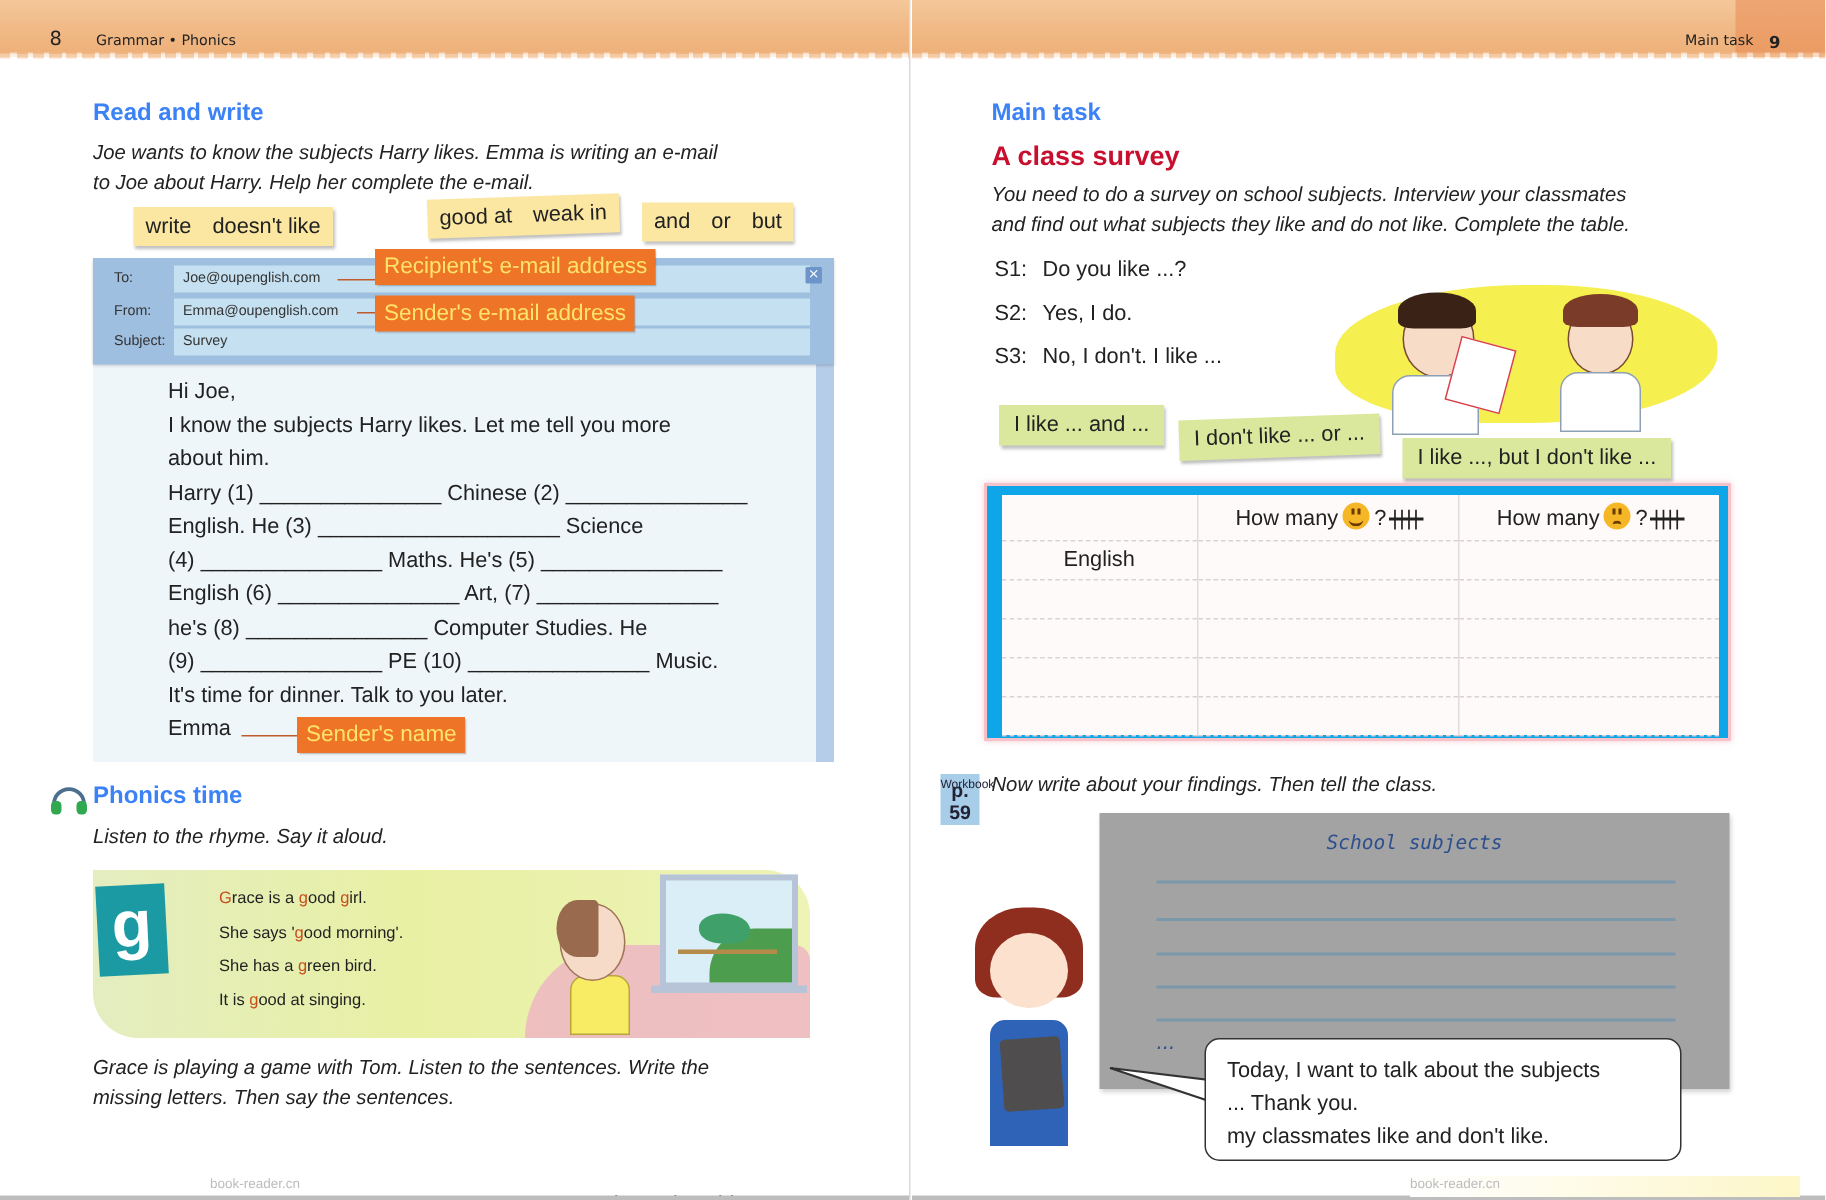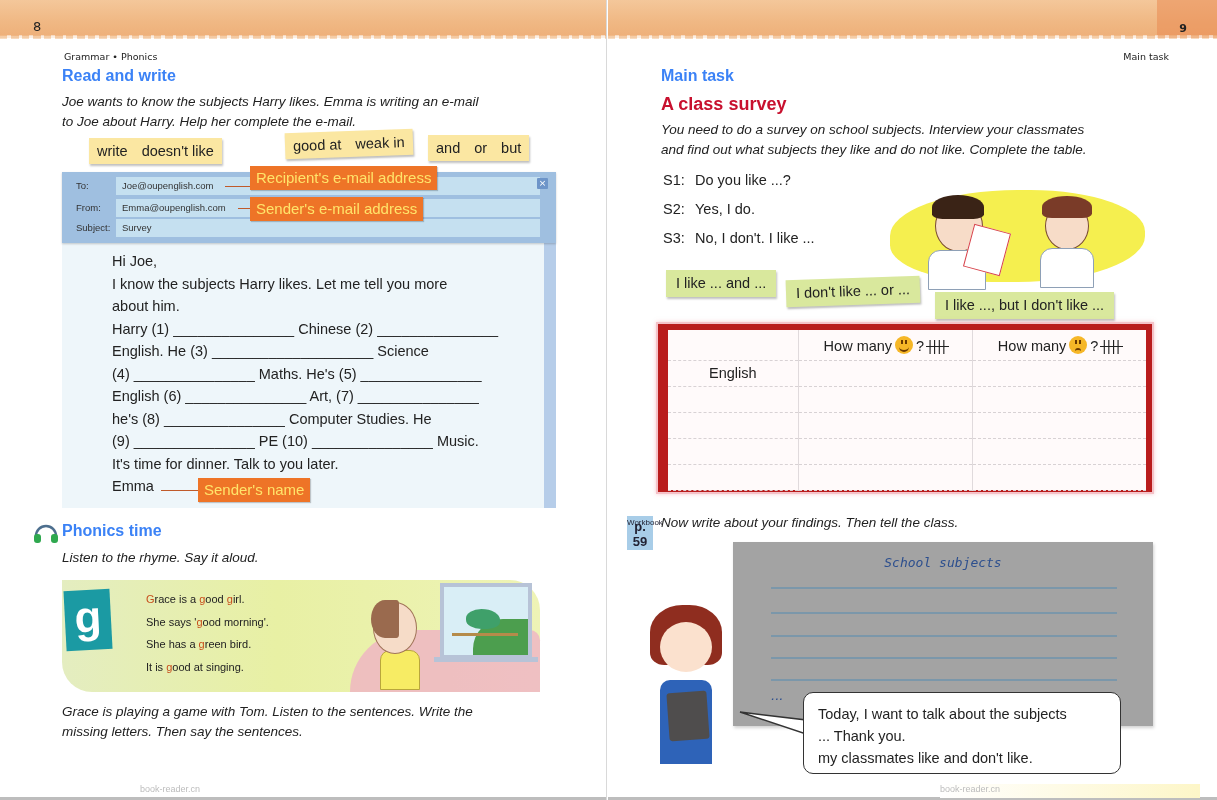--- a/index.html
+++ b/index.html
@@ -9,21 +9,21 @@
   .page { position: absolute; top: 0; height: 800px; background: #fff; overflow: hidden; }
   .page.left { left: 0; width: 607px; border-right: 1px solid #d9d9d9; }
   .page.right { left: 608px; width: 609px; }
 
   .banner { position: absolute; top: 0; left: 0; right: 0; height: 38px;
     background: linear-gradient(180deg, #f4c79a 0%, #f0b884 60%, #eeb07a 100%);
     border-bottom: 2px solid #f6dcc3; }
   .banner::after { content: ""; position: absolute; left: 0; right: 0; bottom: -3px; height: 4px;
     background: repeating-linear-gradient(90deg, #f3c090 0 7px, #fff 7px 11px, #f1ba88 11px 19px, #fff 19px 22px); opacity: .55; }
   .banner .pnum { position: absolute; top: 19px; font-size: 13px; color: #222; }
-  .banner .ptitle { position: absolute; top: 22px; font-size: 9.5px; color: #222; margin-top: 29px; }
+  .banner .ptitle { position: absolute; top: 22px; font-size: 9.5px; color: #222; }
   .left .banner .pnum { left: 33px; }
   .left .banner .ptitle { left: 64px; }
   .right .banner .ptitle { right: 48px; }
   .right .banner .pnum { right: 30px; top: 22px; font-size: 11px; font-weight: bold; }
   .right .banner .corner { position: absolute; right: 0; top: 0; width: 60px; height: 38px; background: #e98a52; opacity: .55; }
 
   .h-blue { position: absolute; color: #3b82f6; font-weight: bold; font-size: 16px; font-family: "Liberation Sans", sans-serif; }
   .h-red { position: absolute; color: #c8102e; font-weight: bold; font-size: 18px; font-family: "Liberation Sans", sans-serif; }
   .instr { position: absolute; font-style: italic; font-size: 13.5px; line-height: 20px; color: #222; font-family: "Liberation Sans", sans-serif; }
 
@@ -60,21 +60,21 @@
   .window .perch { position: absolute; left: 8px; top: 46px; width: 66px; height: 3px; background: #b58b4a; }
   .window-sill { position: absolute; left: 434px; top: 657px; width: 104px; height: 5px; background: #b7c3d7; }
 
   .dialog { position: absolute; left: 663px; top: 166px; font-size: 14.5px; line-height: 29px; color: #222; font-family: "Liberation Sans", sans-serif; }
   .dialog .sp { display: inline-block; width: 32px; }
 
   .yellow-blob { position: absolute; left: 890px; top: 190px; width: 255px; height: 92px; background: #f5ef4f; border-radius: 50% 45% 50% 40%; }
   .kid { position: absolute; border-radius: 50%; }
   .green-tag { position: absolute; background: #d9e89d; box-shadow: 1px 2px 2px rgba(0,0,0,.25); font-size: 14.5px; height: 27px; line-height: 27px; padding: 0 10px; color: #222; font-family: "Liberation Sans", sans-serif; }
 
-  .survey-wrap { position: absolute; left: 656px; top: 322px; width: 498px; height: 172px; background: #b91c1c; border: 2px solid #f4c2c8; box-shadow: 0 0 4px rgba(240,150,160,.5); }
+  .survey-wrap { position: absolute; left: 656px; top: 322px; width: 498px; height: 172px; background: #0ea5e9; border: 2px solid #f4c2c8; box-shadow: 0 0 4px rgba(240,150,160,.5); }
   .survey { position: absolute; left: 10px; top: 6px; width: 478px; height: 160px; background: #fffafa; }
   .survey table { width: 100%; height: 100%; border-collapse: collapse; font-size: 14.5px; color: #222; font-family: "Liberation Sans", sans-serif; }
   .survey td, .survey th { border-bottom: 1px dashed #d8d2d4; font-weight: normal; }
   .survey th { height: 30px; text-align: center; }
   .survey td { height: 26px; }
   .survey td:first-child, .survey th:first-child { width: 130px; border-right: 1px solid #e0dadc; text-align: center; }
   .survey td:nth-child(2), .survey th:nth-child(2) { border-right: 1px solid #e0dadc; }
   .face { display: inline-block; width: 18px; height: 18px; border-radius: 50%; background: #f6b727; vertical-align: -3px; position: relative; margin: 0 3px; }
   .face::before { content: ""; position: absolute; left: 6px; top: 4px; width: 2px; height: 4px; background: #6b3a00; box-shadow: 4px 0 0 #6b3a00; }
   .face.happy::after { content: ""; position: absolute; left: 4px; top: 9px; width: 10px; height: 5px; border-bottom: 2px solid #6b3a00; border-radius: 0 0 8px 8px; }

